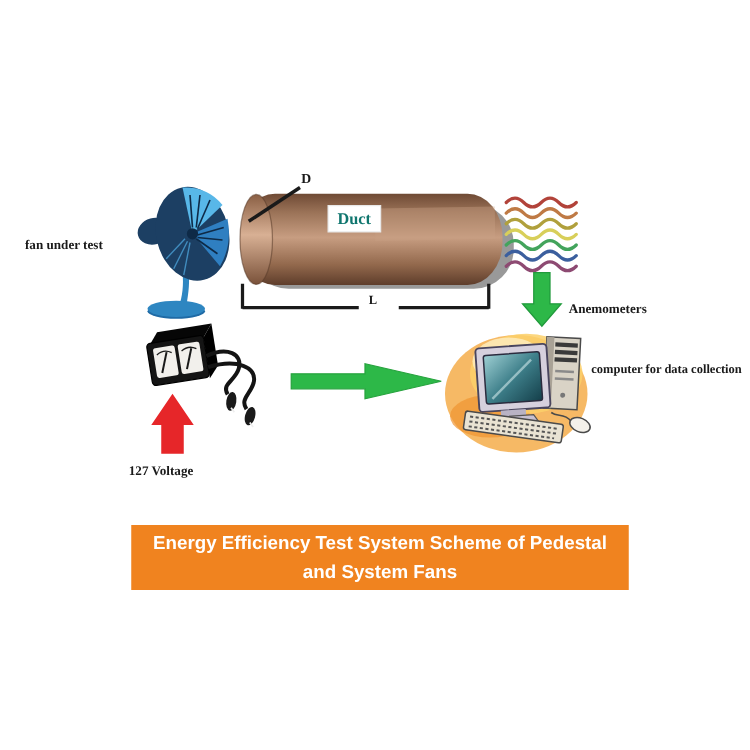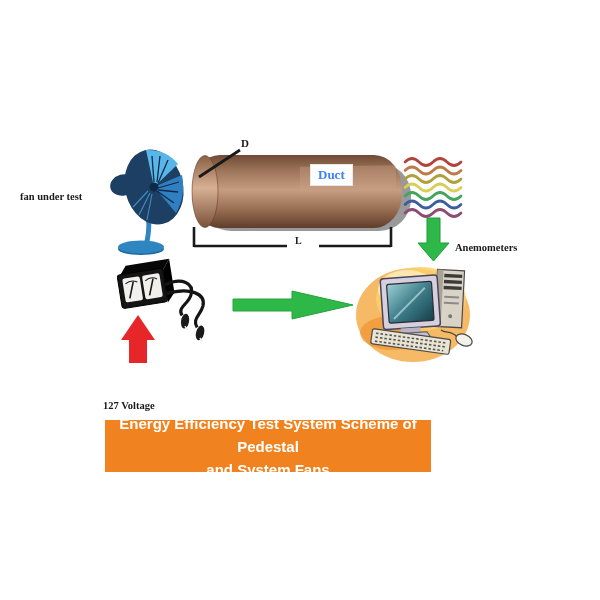--- a/index.html
+++ b/index.html
@@ -2,24 +2,24 @@
 <html><head>
 <meta charset="utf-8">
 <style>
   html,body{margin:0;padding:0;background:#fff;}
   #canvas{position:relative;width:600px;height:600px;background:#ffffff;overflow:hidden;
           font-family:"Liberation Serif","DejaVu Serif",serif;}
   #art{position:absolute;left:0;top:0;}
   .lbl{position:absolute;color:#1a1a1a;font-weight:bold;font-size:10.5px;line-height:1.25;
        white-space:nowrap;}
   .wrap{white-space:normal;}
-  .duct-tag{position:absolute;left:263px;top:165px;background:#ffffff;color:#3b82f6;
-            font-weight:bold;font-size:13px;padding:2px 7px;box-shadow:0 0 0 1px #e8e8e8;margin-left:48px;}
+  .duct-tag{position:absolute;left:263px;top:165px;background:#ffffff;color:#0f766e;
+            font-weight:bold;font-size:13px;padding:2px 7px;box-shadow:0 0 0 1px #e8e8e8;}
   .dim{font-size:11px;}
-  #banner{position:absolute;left:105px;top:420px;width:326px;height:52px;background:#F0831F;
+  #banner{position:absolute;left:105px;top:420px;width:398px;height:52px;background:#F0831F;
           color:#ffffff;font-family:"Liberation Sans","DejaVu Sans",sans-serif;font-weight:bold;
           font-size:15px;text-align:center;display:flex;flex-direction:column;justify-content:center;}
   #banner div{line-height:23px;}
 </style>
 </head>
 <body>
 
 <div id="canvas">
 
   <svg id="art" width="600" height="600" viewBox="0 0 600 600">
@@ -144,29 +144,30 @@
     </g>
 
     <polygon points="121,340 138,315 155,340 147,340 147,363 129,363 129,340" fill="#E62629"></polygon>
 
     <polygon points="233,299 292,299 292,291 353,305 292,319 292,311 233,311" fill="#2DB848" stroke="#27A33E" stroke-width="1"></polygon>
   </svg>
 
   <span class="lbl" style="left:20px;top:190px;text-align:center;">fan under test</span>
 
 
-  <span class="lbl" style="left:103px;top:371px;margin-top:28px;">127 Voltage</span>
+  <span class="lbl" style="left:103px;top:371px;">127 Voltage</span>
 
   <span class="lbl dim" style="left:241px;top:137px;">D</span>
 
   <span class="duct-tag">Duct</span>
 
   <span class="lbl" style="left:295px;top:235px;font-size:10px;">L</span>
 
   <span class="lbl" style="left:455px;top:230px;margin-top:11px;">Anemometers</span>
 
+  <span class="lbl" style="left:473px;top:290px;font-size:10px;">computer for data collection</span>
 
   <div id="banner">
     <div>Energy Efficiency Test System Scheme of Pedestal</div>
     <div>and System Fans</div>
   </div>
 
 </div>
 
 </body></html>

